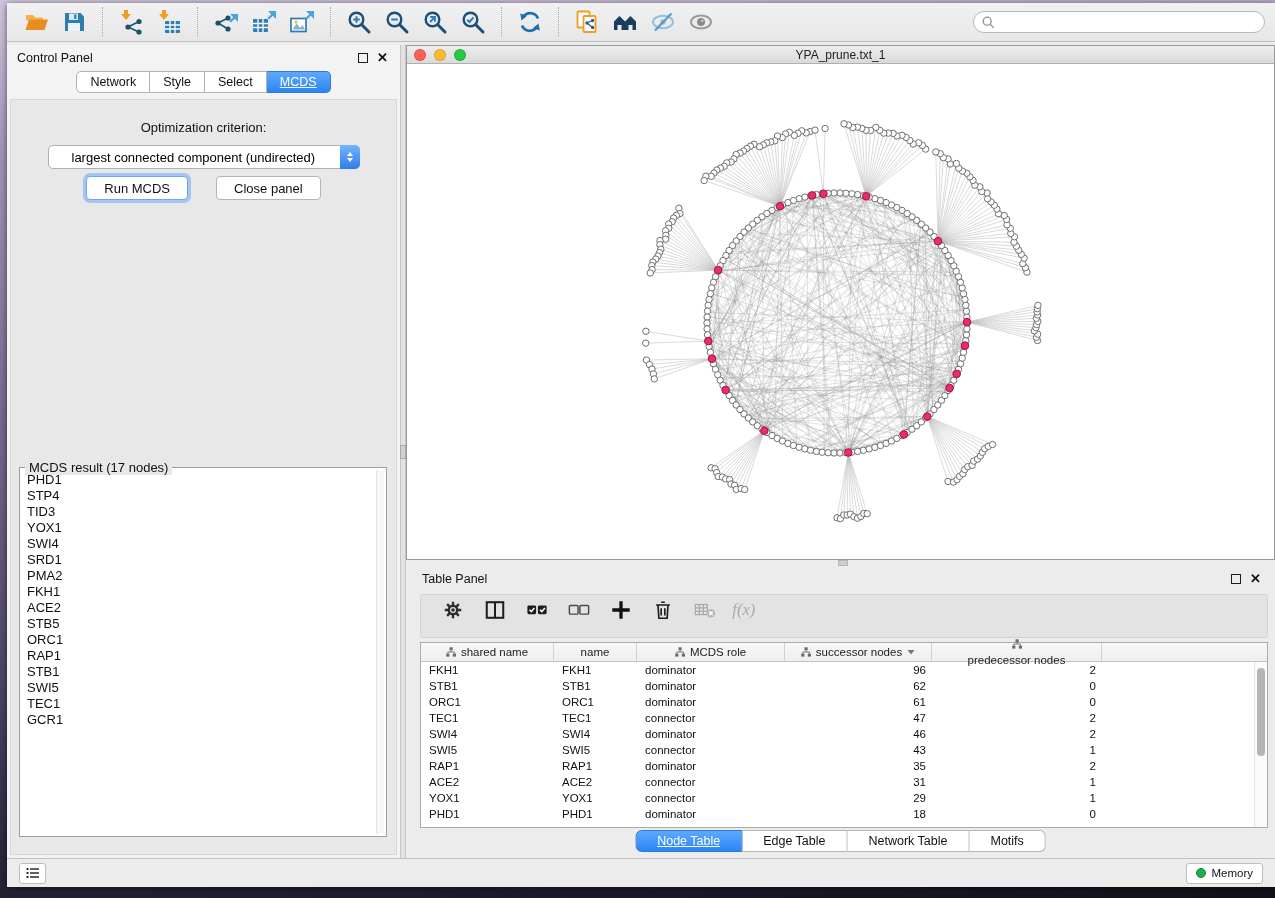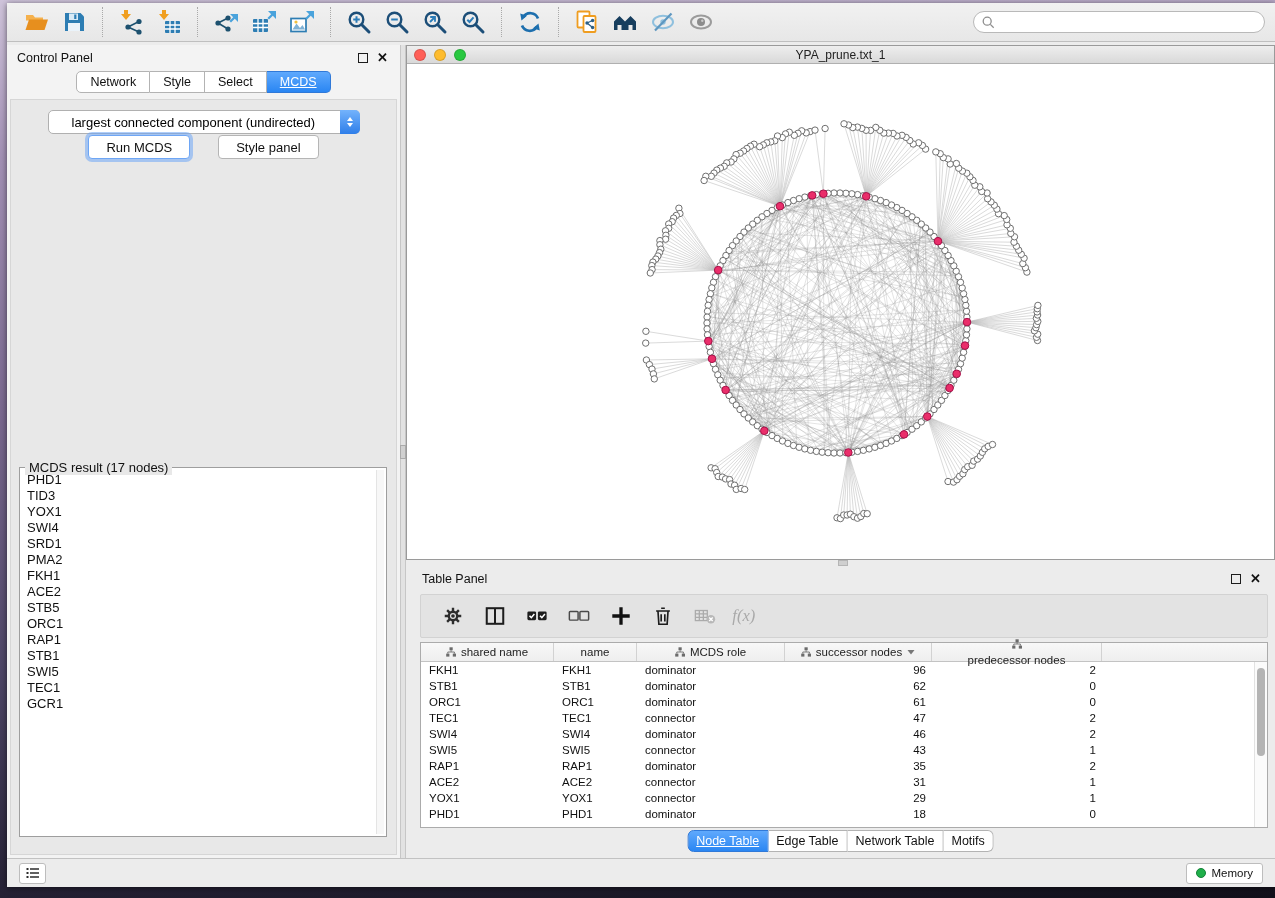--- a/index.html
+++ b/index.html
@@ -36,21 +36,21 @@
   .seg-tab:first-child { border-left:1px solid #b3b3b3; border-radius:5px 0 0 5px; }
   .seg-tab:last-child { border-radius:0 5px 5px 0; }
   .seg-tab.active { background:linear-gradient(#5fa9fd,#2a86f3); color:#fff; border-color:#3079d8;text-decoration:underline; }
   .cp-content { position:absolute; left:3px; right:3px; top:54px; bottom:3px; background:#e8e8e8; border:1px solid #d6d6d6; }
   .opt-label { margin-top:20px; text-align:center; font-size:13px; color:#111; }
   .select { margin:10px auto 0; width:312px; height:24px; border:1px solid #b0b0b0; border-radius:5px; background:#fff; display:flex; align-items:center; }
   .select-text { flex:1; font-size:13px; padding-left:23px; white-space:nowrap; overflow:hidden; }
   .select-stepper { width:20px; height:24px; margin-right:-1px; border-radius:0 5px 5px 0; background:linear-gradient(#74b3fc,#2e7ee9); display:flex; flex-direction:column; align-items:center; justify-content:center; }
   .tri-up { width:0; height:0; border-left:3.5px solid transparent; border-right:3.5px solid transparent; border-bottom:4.5px solid #fff; margin-bottom:2.5px; }
   .tri-down { width:0; height:0; border-left:3.5px solid transparent; border-right:3.5px solid transparent; border-top:4.5px solid #fff; }
-  .btn-row { display:flex; justify-content:center; gap:28px; margin-top:1px; }
+  .btn-row { display:flex; justify-content:center; gap:28px; margin-top:7px; }
   .btn { font-size:13px; height:24px; padding:0 17px; background:#fff; border:1px solid #b5b5b5; border-radius:4px; font-family:inherit; color:#111; }
   .btn.focused { box-shadow:0 0 0 3px rgba(110,166,245,.55); border-color:#6ea6f5; }
   .groupbox { position:absolute; left:8px; right:9px; top:367px; bottom:17px; border:1px solid #9e9e9e; background:#fff; }
   .groupbox-legend { position:absolute; top:-8px; left:5px; background:#e8e8e8; padding:0 4px; font-size:13px; color:#111; }
   .mcds-list { position:absolute; left:2px; right:11px; top:4px; bottom:2px; overflow:hidden; font-size:13px; }
   .mcds-item { height:16px; line-height:16px; padding-left:5px; color:#111; }
   .list-scroll { position:absolute; top:2px; bottom:2px; right:2px; width:8px; background:#f7f7f7; border-left:1px solid #e4e4e4; }
 
   
   .splitter-v { position:absolute; left:393px; top:42px; width:6px; height:813px; background:#e2e2e2; border-left:1px solid #c6c6c6; border-right:1px solid #c6c6c6; }
@@ -64,33 +64,33 @@
   .traffic { display:flex; gap:8px; padding-left:7px; position:relative; z-index:2; }
   .light { width:12px; height:12px; border-radius:50%; border:0.5px solid rgba(0,0,0,.15); }
   .net-title { position:absolute; left:0; right:0; text-align:center; font-size:12px; color:#222; }
   .net-canvas { position:absolute; left:0; top:18px; right:0; bottom:0; background:#fff; }
   .net-canvas svg { width:100%; height:100%; display:block; }
 
   
   .table-panel { position:absolute; left:399px; top:563px; width:869px; height:292px; background:#ececec; }
   .tp-header { height:26px; display:flex; align-items:center; padding:0 14px 0 16px; }
   .tp-toolbar { position:absolute; left:14px; right:7px; top:28px; height:44px; background:#e3e3e3; border:1px solid #d2d2d2; border-radius:2px; display:flex; align-items:center; padding-left:14px; gap:6px; }
-  .tp-btn { width:36px; height:34px; border:none; background:transparent; display:flex; align-items:center; justify-content:center; }
+  .tp-btn { width:36px; height:34px; border:none; background:transparent; display:flex; justify-content:center; }
   .node-table { position:absolute; left:14px; right:7px; top:76px; height:186px; background:#fff; border:1px solid #ababab; }
   .thead { display:flex; height:19px; background:linear-gradient(#f8f8f8,#eeeeee); border-bottom:1px solid #c3c3c3; font-size:11.5px; color:#222; }
   .th { display:flex; align-items:center; justify-content:center; gap:5px; border-right:1px solid #d2d2d2; }
   .th svg { flex:none; }
   .tbody { position:absolute; left:0; right:13px; top:19px; bottom:0; overflow:hidden; }
   .tr { display:flex; height:16px; font-size:11.5px; color:#111; }
   .td { padding:0 8px; line-height:16px; white-space:nowrap; overflow:hidden; }
   .td.num { text-align:right; padding-right:6px; }
   .table-scrollbar { position:absolute; right:0; top:19px; bottom:0; width:13px; background:#fbfbfb; border-left:1px solid #e2e2e2; }
   .table-scrollbar .thumb { position:absolute; left:2px; right:2px; top:6px; height:88px; background:#b4b4b4; border-radius:5px; }
   .tp-tabs { position:absolute; left:50%; transform:translateX(-50%); bottom:6px; display:flex; }
-  .tp-tabs .seg-tab { padding:3px 8px; border-radius:0;text-align:center; }
+  .tp-tabs .seg-tab { padding:3px 21px; border-radius:0;text-align:center; }
   .tp-tabs .seg-tab:first-child { border-radius:6px 0 0 6px; }
   .tp-tabs .seg-tab:last-child { border-radius:0 6px 6px 0; }
 
   
   .status-bar { position:absolute; left:0; bottom:0; width:100%; height:29px; background:#ececec; border-top:1px solid #c2c2c2; display:flex; align-items:center; }
   .sb-left-btn { margin-left:12px; width:27px; height:21px; border:1px solid #bdbdbd; border-radius:3px; background:#fff; display:flex; align-items:center; justify-content:center; }
   .memory-btn { margin-left:auto; margin-right:12px; height:21px; border:1px solid #bdbdbd; border-radius:3px; background:#fff; display:flex; align-items:center; gap:5px; padding:0 9px; font-size:11.5px; color:#111; font-family:inherit; }
   .mem-dot { width:10px; height:10px; border-radius:50%; background:#1faf4a; border:1px solid #148238; }
 </style>
 </head>
@@ -261,35 +261,37 @@
         <span class="close-btn">✕</span>
       </span>
     </div>
     <div class="seg-tabs" id="cp-tabs">
         <div class="seg-tab">Network</div>
         <div class="seg-tab">Style</div>
         <div class="seg-tab">Select</div>
         <div class="seg-tab active">MCDS</div>
       </div>
     <div class="cp-content">
+      <div class="opt-label">Optimization criterion:</div>
       <div class="select">
         <span class="select-text">largest connected component (undirected)</span>
         <span class="select-stepper">
             <span class="tri-up"></span>
             <span class="tri-down"></span>
           </span>
       </div>
       <div class="btn-row">
         <button class="btn focused">Run MCDS</button>
-        <button class="btn">Style panel</button>
+        <button class="btn">Close panel</button>
       </div>
       <div class="groupbox">
         <span class="groupbox-legend">MCDS result (17 nodes)</span>
         <div class="mcds-list" id="mcds-list">
             <div class="mcds-item">PHD1</div>
+            <div class="mcds-item">STP4</div>
             <div class="mcds-item">TID3</div>
             <div class="mcds-item">YOX1</div>
             <div class="mcds-item">SWI4</div>
             <div class="mcds-item">SRD1</div>
             <div class="mcds-item">PMA2</div>
             <div class="mcds-item">FKH1</div>
             <div class="mcds-item">ACE2</div>
             <div class="mcds-item">STB5</div>
             <div class="mcds-item">ORC1</div>
             <div class="mcds-item">RAP1</div>

